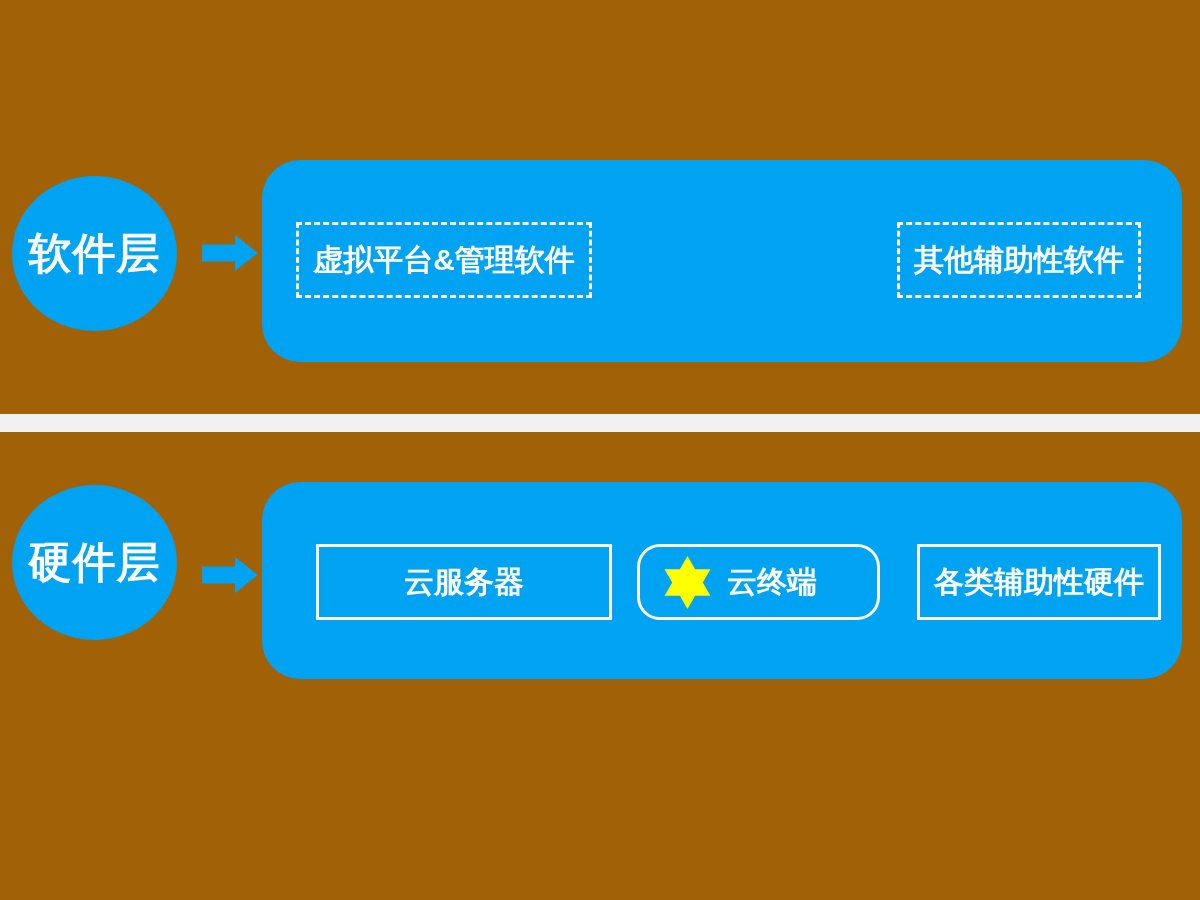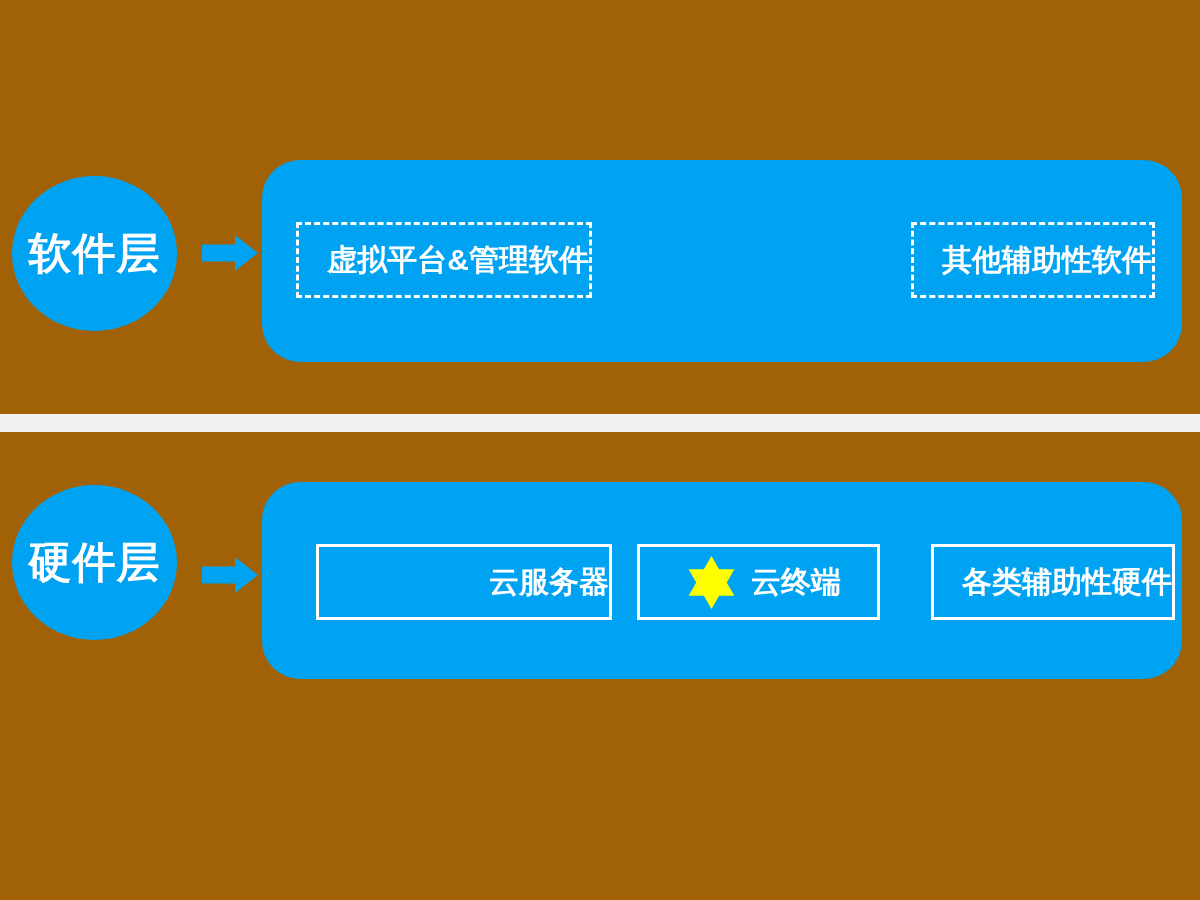--- a/index.html
+++ b/index.html
@@ -54,33 +54,33 @@
   .layer-software .panel { top: 160px; height: 202px; }
   .layer-hardware .panel { top: 482px; height: 197px; }
 
   .item {
     position: absolute;
     top: 62px;
     height: 76px;
     box-sizing: border-box;
     display: flex;
     align-items: center;
-    justify-content: flex-end;
+    justify-content: center;
     gap: 16px;
     color: var(--white);
     font-size: 30px;
     font-weight: 700;
     white-space: nowrap;
   }
   .item.b1 { left: 34px;  width: 296px; }
   .item.b2 { left: 355px; width: 243px; }
-  .item.b3 { left: 649px; width: 244px; }
+  .item.b3 { left: 635px; width: 244px; }
   .layer-software .item { border: 3px dashed var(--white); }
   .layer-hardware .item { border: 3px solid var(--white); margin-left: 20px; }
-  .layer-hardware .item.b2 { padding-right: 36px; }
+  .layer-hardware .item.b2 { padding-right: 36px; border-radius: 23px; }
 
   .star {
     width: 47px;
     height: 55px;
     flex: 0 0 auto;
     display: block;
   }
   .divider {
     position: absolute;
     left: 0;

